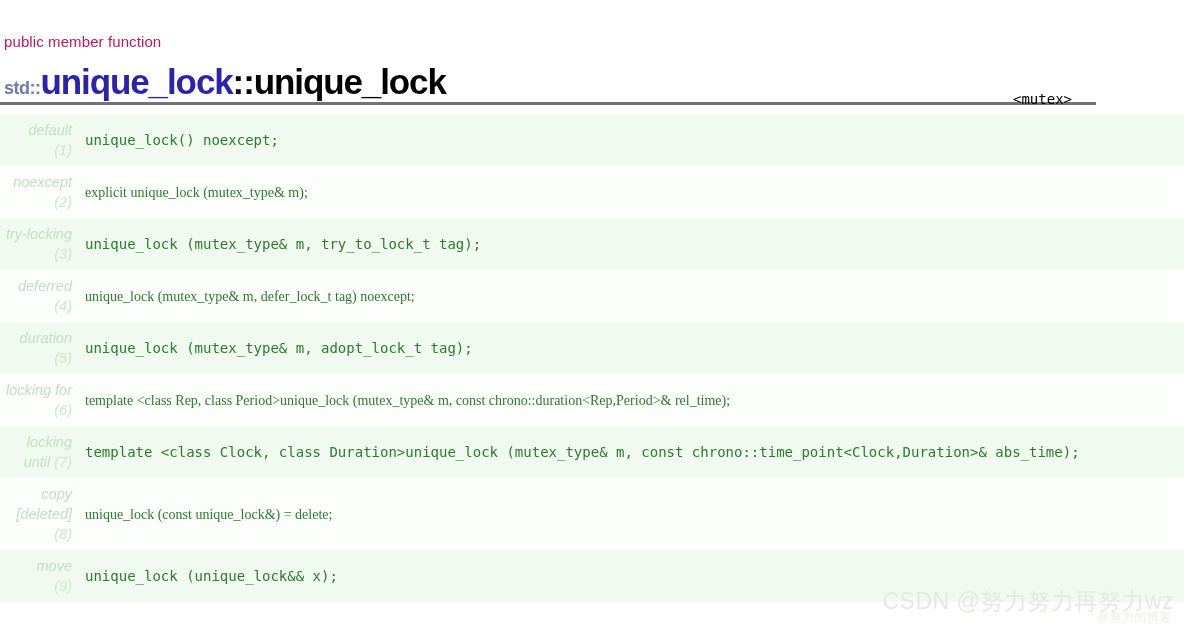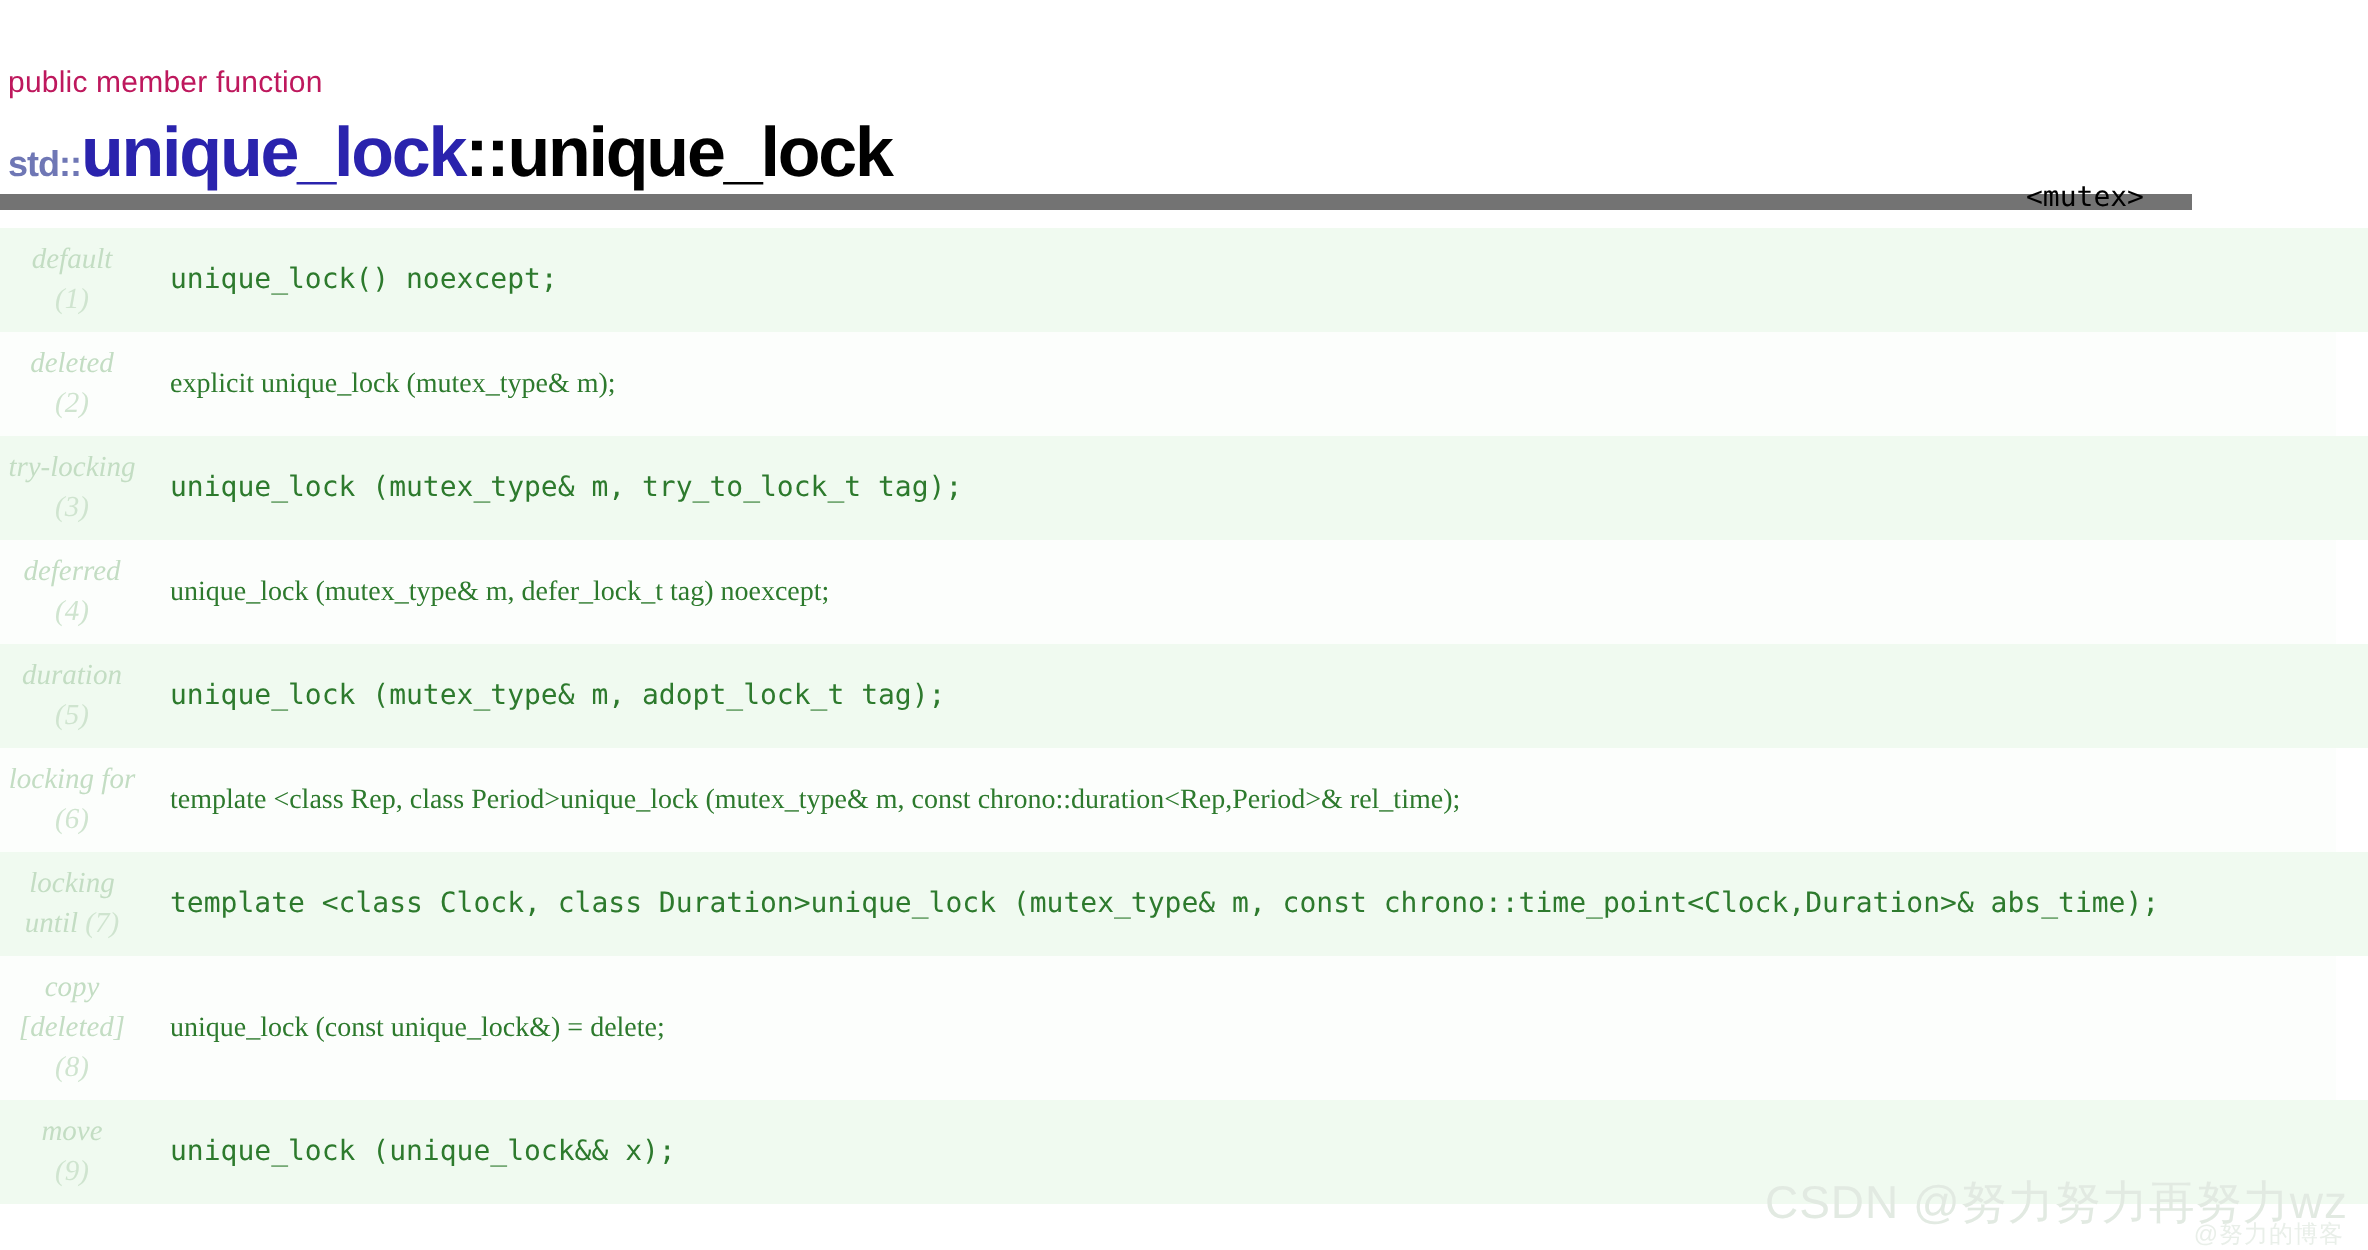--- a/index.html
+++ b/index.html
@@ -25,21 +25,21 @@
   .kicker {
     font-size: 15px;
     color: #be185d;
     padding: 33px 0 0 4px;
     line-height: 1.2;
     letter-spacing: 0.1px;
   }
   .title-row {
     position: relative;
     padding: 10px 0 5px 4px;
-    border-bottom: 8px solid #737373;
+    border-bottom: 3px solid #737373;
     width: 1096px;
     box-sizing: border-box;
     height: 54px;
   }
   h1.title {
     margin: 0;
     font-weight: bold;
     line-height: 1;
     white-space: nowrap;
     position: absolute;
@@ -86,23 +86,23 @@
   .sig-row.plain > td {
     background: #fcfefc;
   }
   
   .sig-row.plain td.code {
     background-image: linear-gradient(to right, #fcfefc 0px, #fcfefc 1092px, #ffffff 1092px);
     font-family: Liberation Serif, serif;
   }
   td.label {
     width: 72px;
-    text-align: center;
+    text-align: right;
     vertical-align: middle;
-    font-family: Liberation Serif, serif;
+    font-family: Liberation Sans, sans-serif;
     font-style: italic;
     font-size: 14.5px;
     line-height: 20px;
     color: #c3ddc3;
     padding: 6px 4px 6px 0;
     white-space: normal;
     margin-left: 12px;
   }
   td.label .num {
     color: #cfe4cf;
@@ -157,21 +157,21 @@
     <tr class="sig-row alt">
       <td class="label">
         <span>default</span><br>
         <span class="num">(1)</span>
       </td>
       <td class="code">unique_lock() noexcept;</td>
     </tr>
 
     <tr class="sig-row plain">
       <td class="label">
-        <span>deleted</span><br>
+        <span>noexcept</span><br>
         <span class="num">(2)</span>
       </td>
       <td class="code">explicit unique_lock (mutex_type&amp; m);</td>
     </tr>
 
     <tr class="sig-row alt">
       <td class="label">
         <span>try-locking</span><br>
         <span class="num">(3)</span>
       </td>

